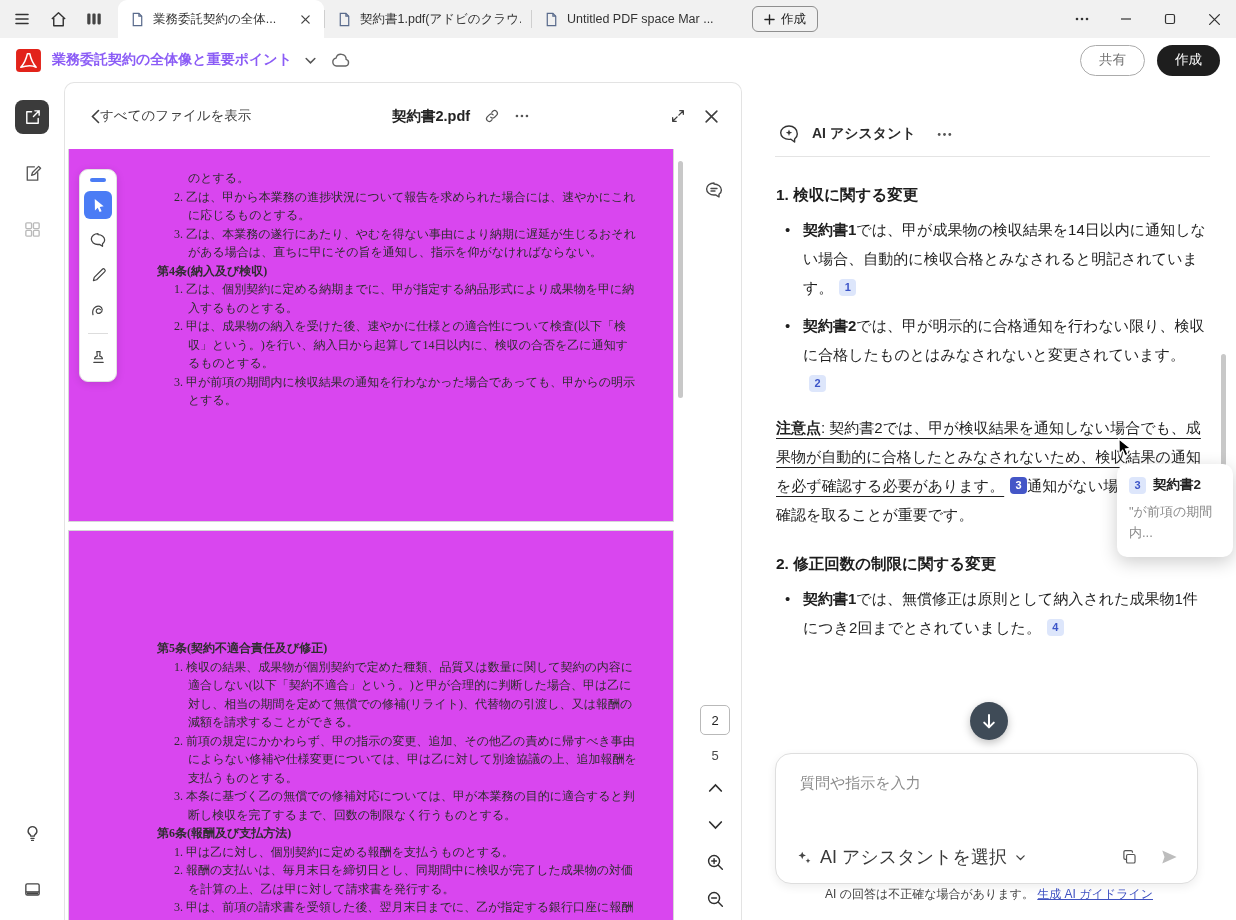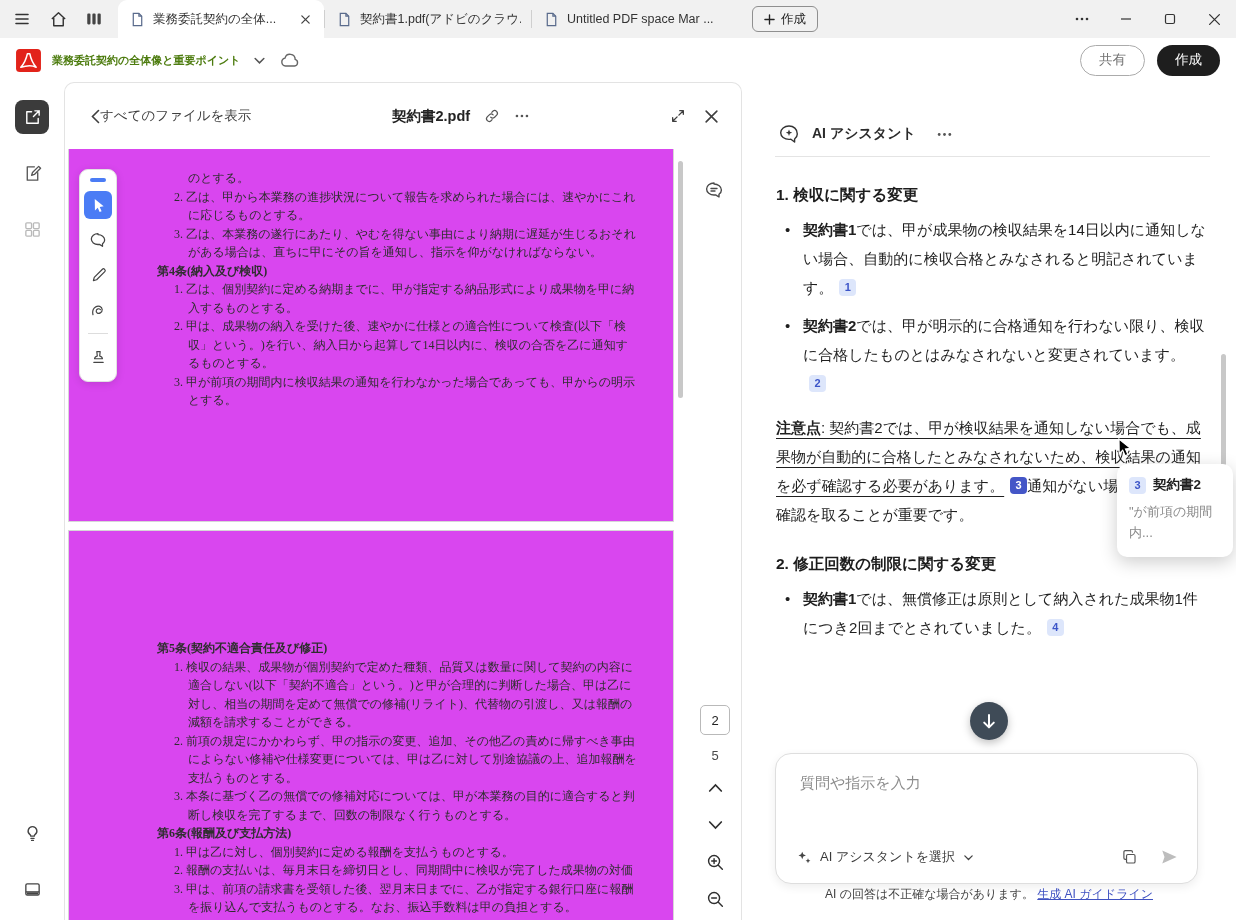--- a/index.html
+++ b/index.html
@@ -24,21 +24,21 @@
   .tab-sep { width:1px; height:18px; background:#cfcfcf; }
   .newtab-btn { margin-left:14px; height:26px; border:1px solid #8f8f8f; border-radius:6px; background:transparent;
                 padding:0 11px; font-size:12.5px; color:#222; display:flex; align-items:center; gap:6px; cursor:pointer;
                 font-family:inherit; }
   .win-zone { margin-left:auto; display:flex; align-items:center; }
   .win-btn { width:44px; height:38px; display:flex; align-items:center; justify-content:center; }
 
   
   .apptoolbar { position:absolute; top:38px; left:0; right:0; height:44px; background:#fff;
                 display:flex; align-items:center; padding:0 16px; z-index:15; }
-  .doc-title { font-size:11px; font-weight:700; margin-left:11px; color:#4d7c0f; }
+  .doc-title { font-size:14px; font-weight:700; margin-left:11px; color:#8b5cf6; }
   .tb-chev { margin-left:12px; } .tb-cloud { margin-left:14px; }
   .toolbar-right { margin-left:auto; display:flex; align-items:center; gap:12px; }
   .pill { height:31px; border-radius:17px; padding:0 18px; font-size:13.5px; display:flex; align-items:center;
           font-family:inherit; cursor:pointer; }
   .pill.share { border:1px solid #ababab; background:#fff; color:#737373; }
   .pill.create { border:none; background:var(--create-button-bg,#1e1e1e); color:#fff; }
 
   
   .sidebar { position:absolute; top:82px; left:0; bottom:0; width:64px; background:#fff;
              display:flex; flex-direction:column; align-items:center; padding:18px 0 14px; gap:22px; }
@@ -122,21 +122,21 @@
   .tt-quote { margin-top:7px; font-size:13px; color:#8a8a8a; line-height:21px; }
 
   
   .prompt-card { position:absolute; left:33px; right:38px; top:655px; height:131px; background:#fff;
                  border:1px solid #dedede; border-radius:16px; box-shadow:0 3px 10px rgba(0,0,0,.07); }
   .prompt-input { width:100%; border:none; outline:none; background:transparent; font-family:inherit;
                   font-size:15px; color:#333; padding:20px 24px 0; }
   .prompt-input::placeholder { color:#8c8c8c; }
   .prompt-bottom { position:absolute; left:0; right:0; bottom:0; display:flex; align-items:center;
                    padding:10px 16px 14px 20px; }
-  .assistant-select { display:flex; align-items:center; gap:8px; font-size:13px; color:#3a3a3a; cursor:pointer; }
+  .assistant-select { display:flex; align-items:center; gap:8px; font-size:18px; color:#3a3a3a; cursor:pointer; }
   .prompt-actions { margin-left:auto; display:flex; align-items:center; gap:16px; }
   .pa-btn { width:24px; height:24px; display:flex; align-items:center; justify-content:center; cursor:pointer; }
 
   .disclaimer { position:absolute; left:0; right:0; bottom:17px; text-align:center; font-size:12px; color:#3e3e3e; }
   .disclaimer a { color:var(--link-color,#3f51c1); text-decoration:underline; cursor:pointer; }
 
   
   .cursor { position:absolute; left:1118px; top:438px; z-index:60; pointer-events:none; }
 </style>
 </head>
@@ -351,20 +351,21 @@
           <div class="pdf-line i2">対し、相当の期間を定めて無償での修補(リライト)、代替物の引渡し、又は報酬の</div>
           <div class="pdf-line i2">減額を請求することができる。</div>
           <div class="pdf-line i1">2. 前項の規定にかかわらず、甲の指示の変更、追加、その他乙の責めに帰すべき事由</div>
           <div class="pdf-line i2">によらない修補や仕様変更については、甲は乙に対して別途協議の上、追加報酬を</div>
           <div class="pdf-line i2">支払うものとする。</div>
           <div class="pdf-line i1">3. 本条に基づく乙の無償での修補対応については、甲が本業務の目的に適合すると判</div>
           <div class="pdf-line i2">断し検収を完了するまで、回数の制限なく行うものとする。</div>
           <div class="pdf-line i0">第6条(報酬及び支払方法)</div>
           <div class="pdf-line i1">1. 甲は乙に対し、個別契約に定める報酬を支払うものとする。</div>
           <div class="pdf-line i1">2. 報酬の支払いは、毎月末日を締切日とし、同期間中に検収が完了した成果物の対価</div>
+          <div class="pdf-line i2">を計算の上、乙は甲に対して請求書を発行する。</div>
           <div class="pdf-line i1">3. 甲は、前項の請求書を受領した後、翌月末日までに、乙が指定する銀行口座に報酬</div>
           <div class="pdf-line i2">を振り込んで支払うものとする。なお、振込手数料は甲の負担とする。</div>
         </div>
     </div>
   </div>
 
   <div class="palette">
     <div class="pal-handle"></div>
     <div class="pal-btn activei">
       <svg width="15" height="15" viewBox="0 0 16 16" fill="#fff">

